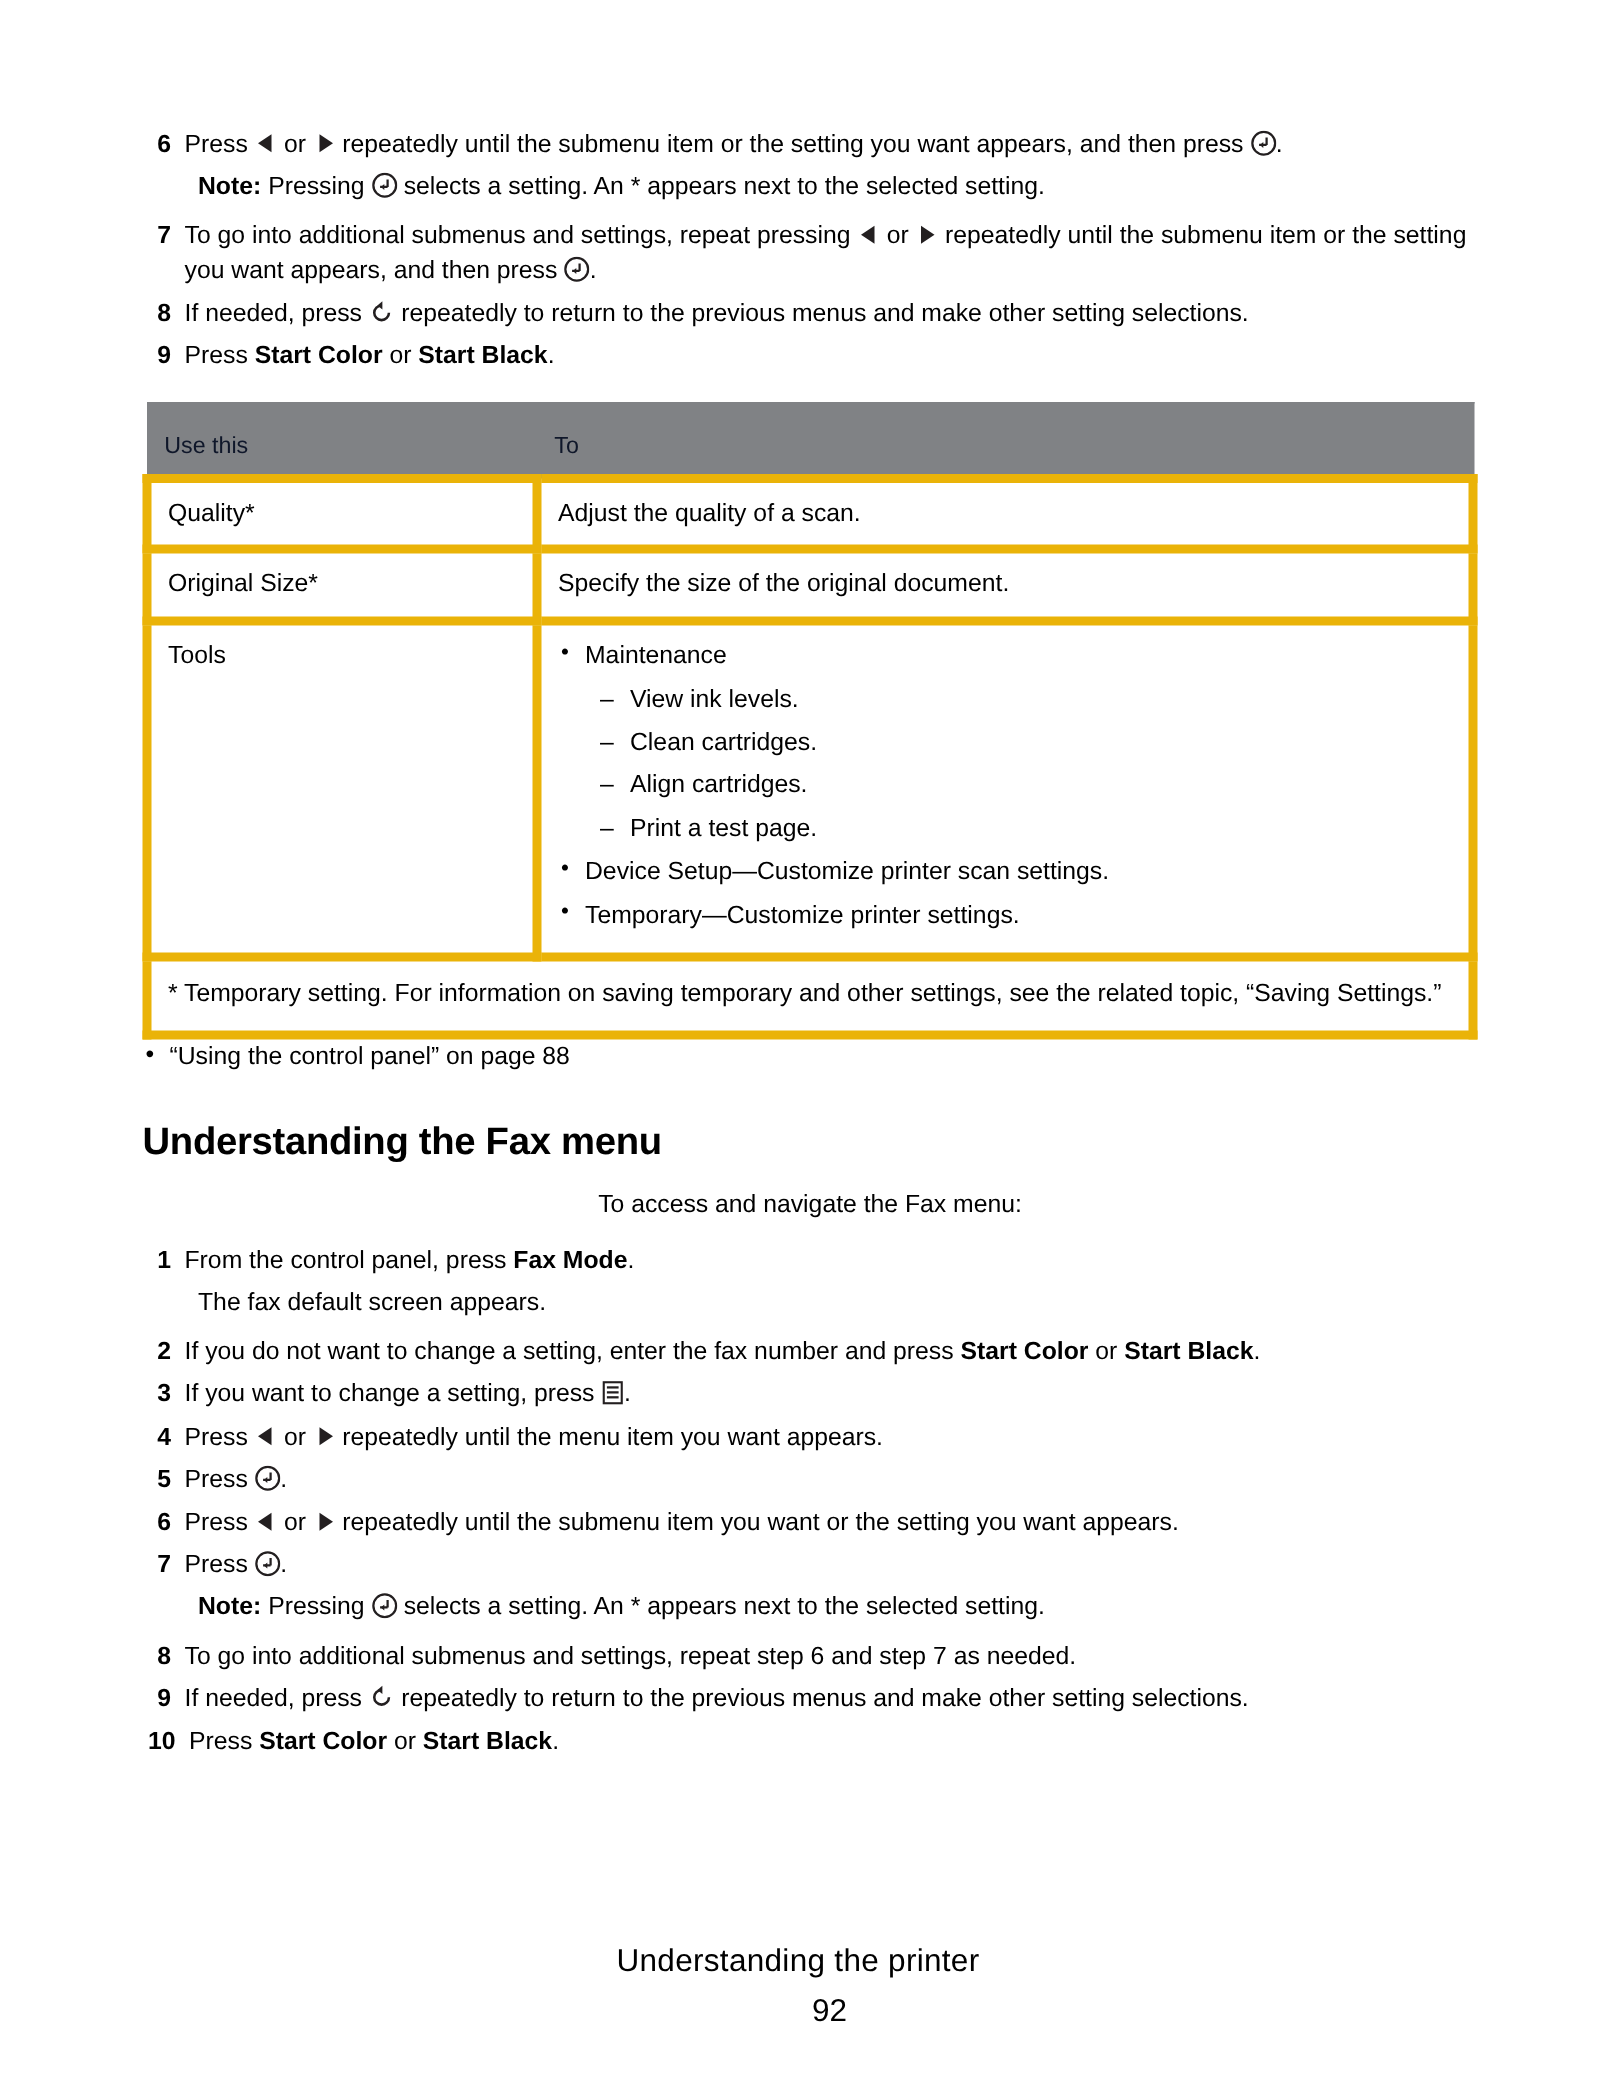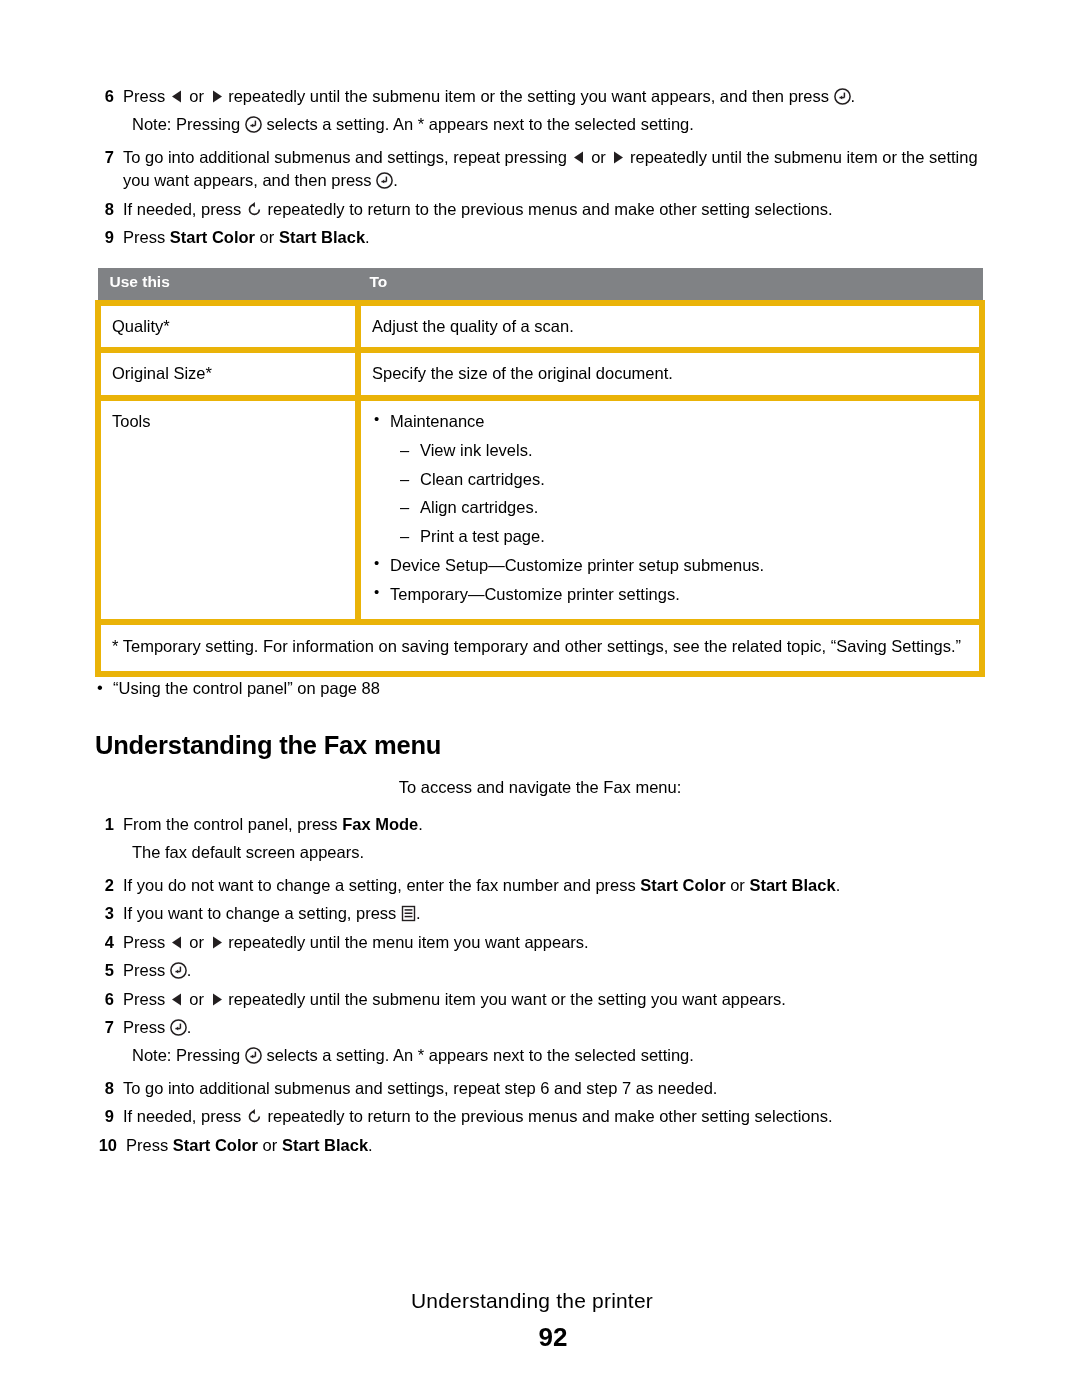--- a/index.html
+++ b/index.html
@@ -38,21 +38,21 @@
     box-sizing: border-box;
   }
   .step .body {
     flex: 1 1 auto;
   }
   .note {
     font-size: 16.5px;
     line-height: 1.42;
     margin: 4px 0 9px 37px;
   }
-  .note b { font-weight: normal; }
+  .note b { font-weight: bold; }
   b { font-weight: bold; }
 
   
   .ic {
     display: inline-block;
     vertical-align: -2px;
     position: relative;
   }
   .ic-left, .ic-right {
     width: 15px; height: 15px;
@@ -75,24 +75,24 @@
   
   .tbl {
     width: 890px;
     border-collapse: collapse;
     margin-top: 18px;
     margin-bottom: 0;
     font-size: 16.5px;
   }
   .tbl th {
     background: #808285;
-    color: #ffffff;
-    font-weight: bold;
+    color: #0f172a;
+    font-weight: normal;
     text-align: left;
-    padding: 4px 11px 9px 11px;
+    padding: 20px 11px 9px 11px;
     font-size: 15.5px;
     border: 1px solid #808285;
   }
   .tbl td {
     border: 6px solid #eab308;
     padding: 8px 11px 9px 11px;
     vertical-align: top;
     line-height: 1.5;
   }
   .tbl td.col1 { width: 232px; }
@@ -176,22 +176,22 @@
     right: 16px;
     bottom: 44px;
     text-align: center;
   }
   .footer .ftitle {
     font-size: 21px;
     letter-spacing: 0.2px;
     margin-bottom: 9px;
   }
   .footer .fpage {
-    font-size: 26px;
-    font-weight: bold;
+    font-size: 21px;
+    font-weight: normal;
     padding-left: 42px;
   }
 </style>
 </head>
 <body>
 
 <div class="page">
 
   <div id="steps-top">
       <div class="step">
@@ -256,21 +256,21 @@
           <td>Specify the size of the original document.</td>
         </tr>
         <tr>
           <td class="col1">Tools</td>
           <td>
             <div class="bullet-l1">Maintenance</div>
             <div class="dash-l2">View ink levels.</div>
             <div class="dash-l2">Clean cartridges.</div>
             <div class="dash-l2">Align cartridges.</div>
             <div class="dash-l2">Print a test page.</div>
-            <div class="bullet-l1">Device Setup—Customize printer setup submenus.</div>
+            <div class="bullet-l1">Device Setup—Customize printer scan settings.</div>
             <div class="bullet-l1">Temporary—Customize printer settings.</div>
           </td>
         </tr>
         <tr class="footrow">
           <td colspan="2">* Temporary setting. For information on saving temporary and other settings, see the related topic, “Saving Settings.”</td>
         </tr>
       </tbody>
   </table>
 
   <ul class="rel" id="rel-list">

